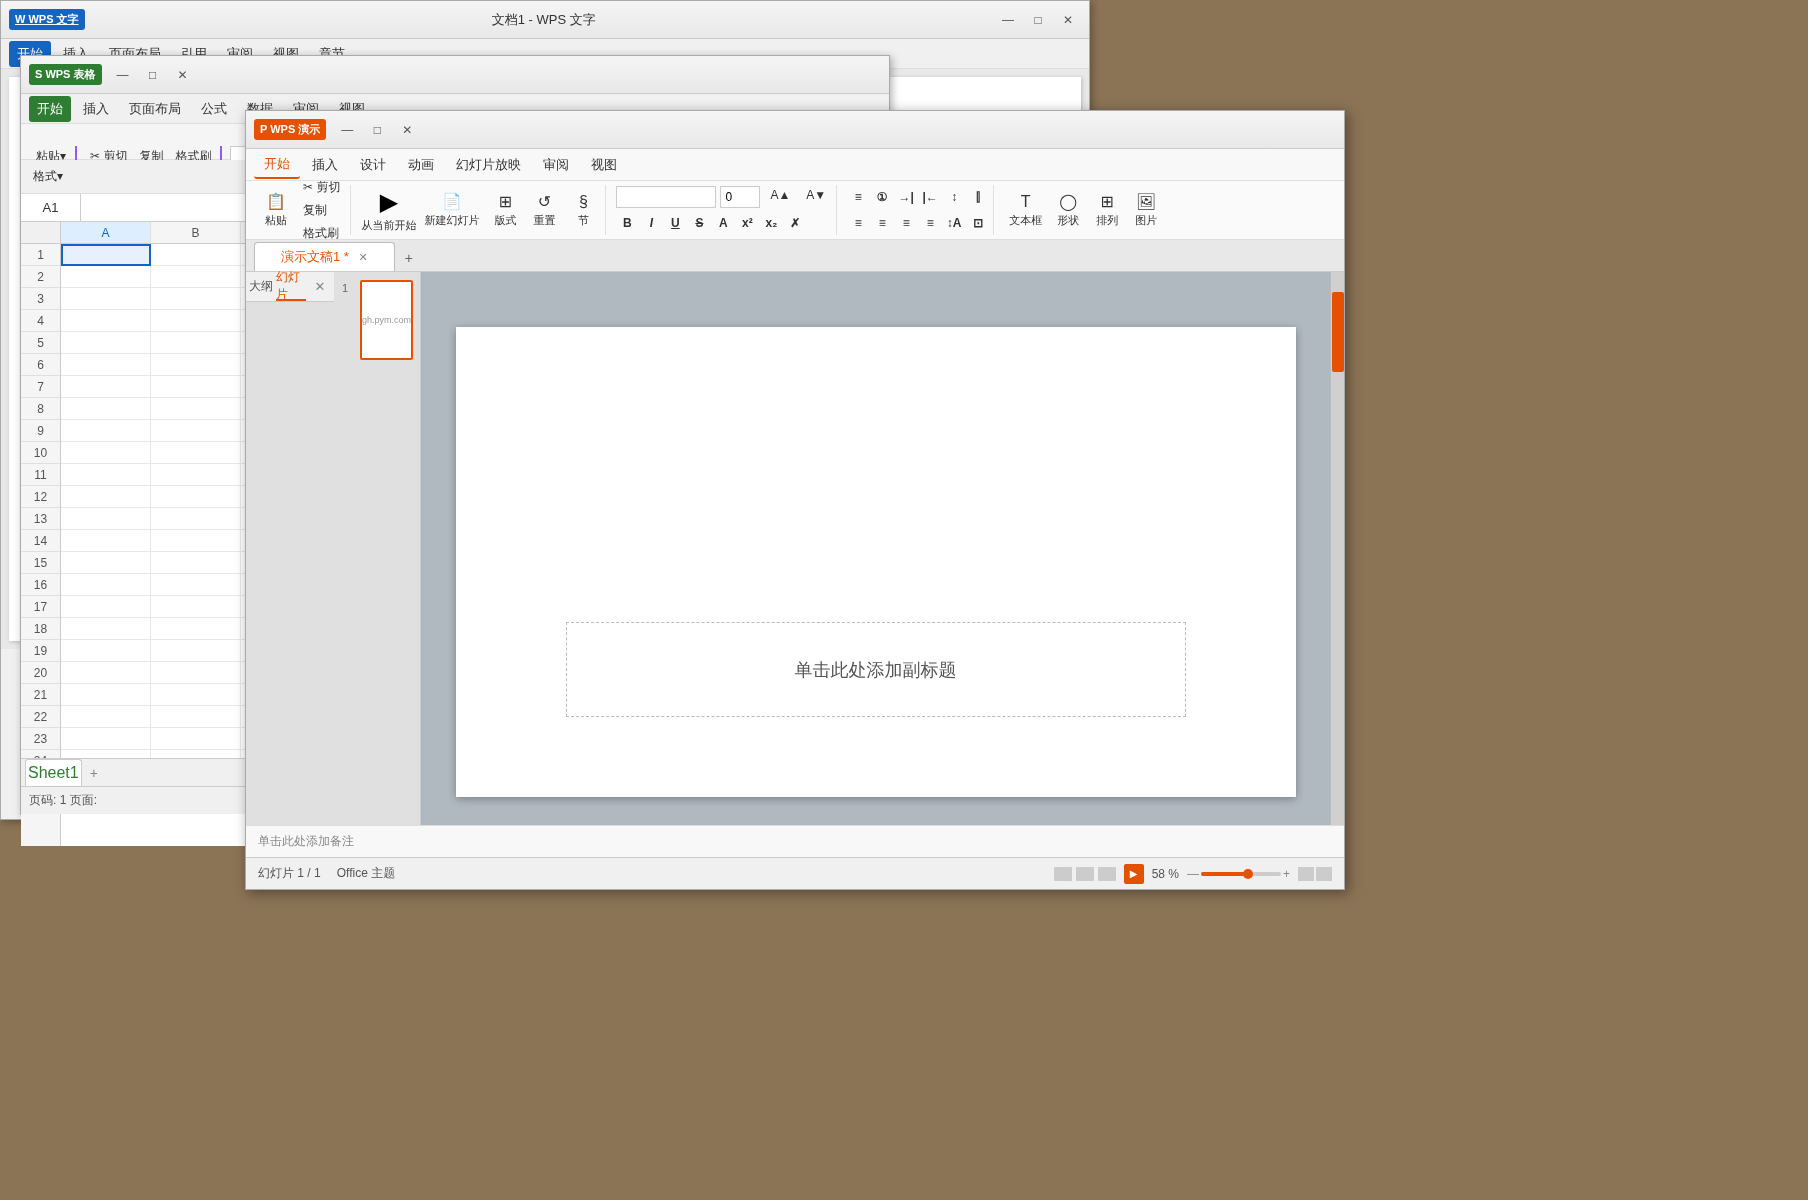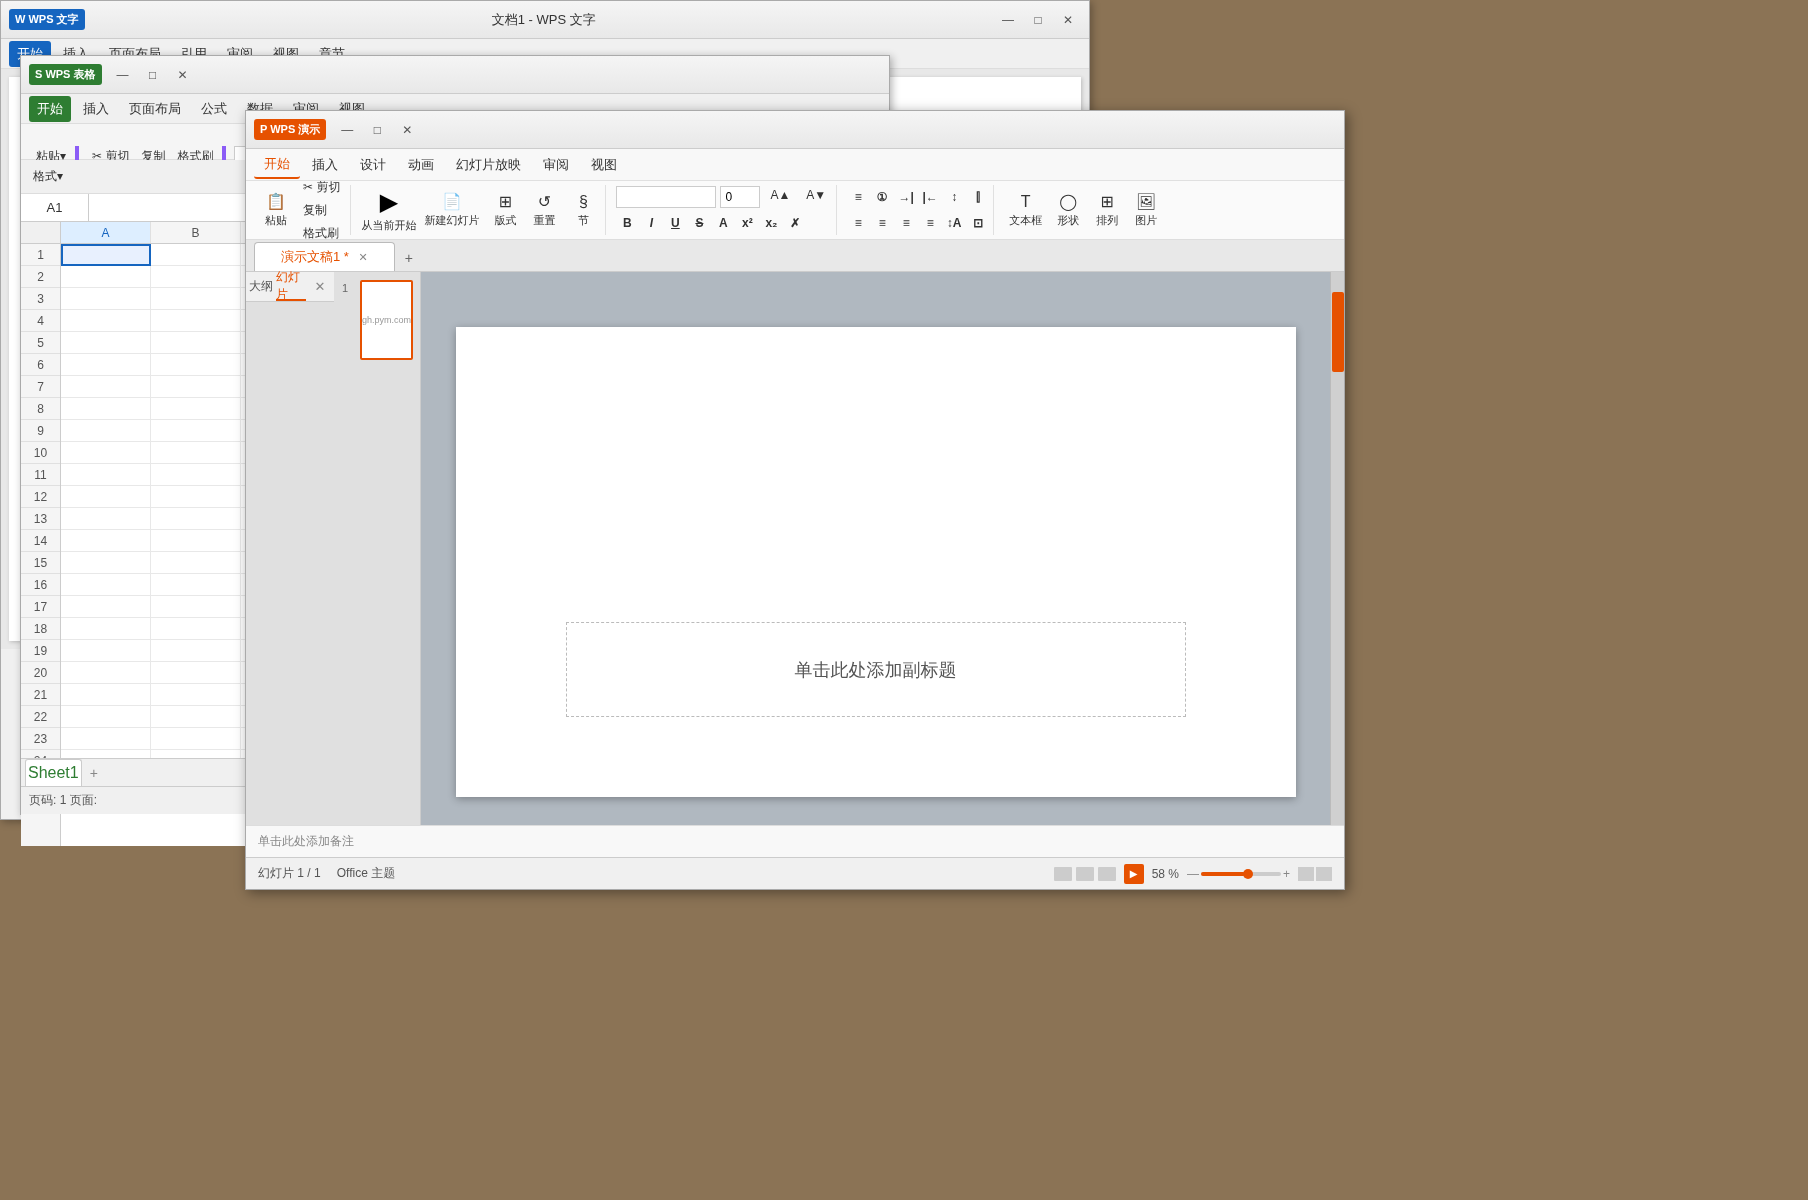--- a/index.html
+++ b/index.html
@@ -32,20 +32,21 @@
       border-bottom: 1px solid #ccc;
     }
     .wps-writer .title-bar .app-logo {
       background: #4472C4;
       color: white;
       font-size: 11px;
       font-weight: bold;
       padding: 3px 6px;
       border-radius: 3px;
       margin-right: 8px;
+      text-decoration: underline;
     }
     .wps-writer .title-bar .title-text {
       flex: 1;
       text-align: center;
       font-size: 13px;
       color: #333;
     }
     .wps-writer .title-bar .win-controls {
       display: flex;
       gap: 4px;
@@ -145,21 +146,21 @@
     }
 
     .spreadsheet-formula-bar {
       height: 28px;
       background: white;
       display: flex;
       align-items: center;
       border-bottom: 1px solid #ccc;
     }
     .formula-cell-ref {
-      width: 68px;
+      width: 60px;
       text-align: center;
       font-size: 13px;
       color: #333;
       border-right: 1px solid #ccc;
       height: 100%;
       display: flex;
       align-items: center;
       justify-content: center;
     }
 
@@ -619,21 +620,21 @@
       align-items: center;
       padding: 0 6px;
       gap: 4px;
       border-bottom: 1px solid #ddd;
     }
     .ss-tool-group {
       display: flex;
       align-items: center;
       gap: 2px;
       padding: 0 4px;
-      border-right: 4px solid #8b5cf6;
+      border-right: 2px solid #8b5cf6;
       margin-top: 30px;
     }
     .ss-tool-btn {
       padding: 2px 5px;
       cursor: pointer;
       font-size: 12px;
       color: #333;
       border-radius: 2px;
     }
   </style>

